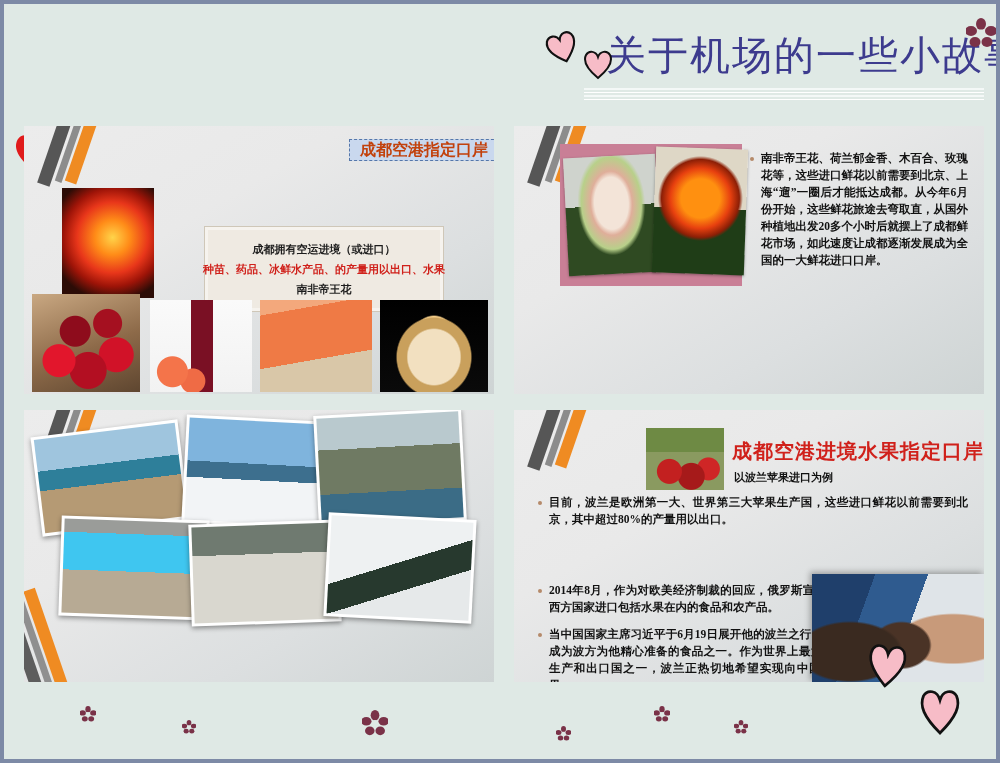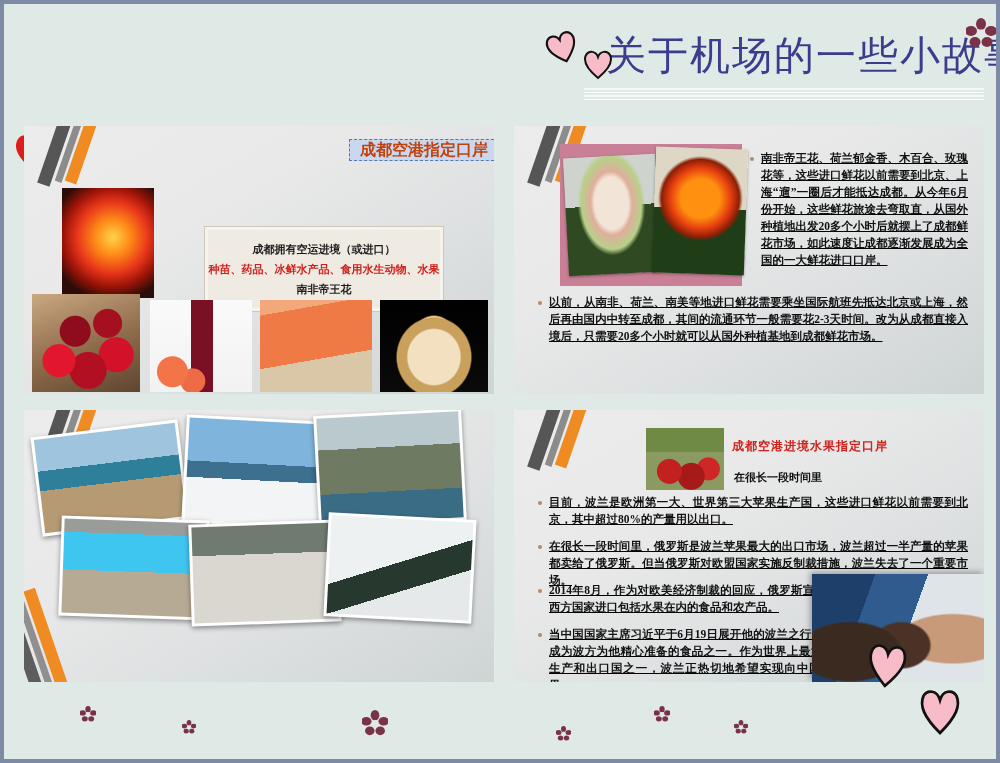--- a/index.html
+++ b/index.html
@@ -143,21 +143,21 @@
     background:
       radial-gradient(ellipse at 50% 40%, #f3e4d8 0 26%, #dfae9a 32%, #b8d08a 46%, transparent 52%),
       linear-gradient(180deg,#cfd3cd 0 42%, #2f4a22 42% 100%);
   }
   #fl-b {
     left: 140px; top: 22px; width: 92px; height: 126px; transform: rotate(2deg);
     background:
       radial-gradient(circle at 50% 40%, #ff9010 0 22%, #e7400f 34%, #8c1f06 44%, transparent 48%),
       linear-gradient(180deg,#ded7c6 0 48%, #1f3d17 48% 100%);
   }
-  .bul { position:absolute; display:flex; gap:7px;text-decoration:underline; }
+  .bul { position:absolute; display:flex; gap:7px; }
   .bul .dot {
     width: 4px; height: 4px; border-radius:50%; background:#b58a6a;
     margin-top: 7px; flex: 0 0 auto;
   }
   .bul p {
     font-size: 11.5px; line-height: 17px; color:#111; text-align: justify;
     font-family:"Liberation Serif","DejaVu Serif",serif; font-weight:bold;
   }
   #tr-b1 { left: 236px; top: 24px; width: 218px; }
   #tr-b2 { left: 24px; top: 168px; width: 430px; }
@@ -189,21 +189,21 @@
   #apple-img {
     position:absolute; left: 132px; top: 18px; width: 78px; height: 62px;
     background:
       radial-gradient(circle at 30% 70%, #c32020 0 12px, transparent 13px),
       radial-gradient(circle at 58% 78%, #a61a1a 0 13px, transparent 14px),
       radial-gradient(circle at 80% 66%, #cf2626 0 11px, transparent 12px),
       linear-gradient(180deg,#6e8a44 0 38%, #8a9a60 38% 100%);
   }
   .br-head {
     position:absolute; left: 218px; top: 28px;
-    font-size: 12px; font-weight:bold; color:#d0211b; letter-spacing:1px;
+    font-size: 20px; font-weight:bold; color:#d0211b; letter-spacing:1px;
   }
   .br-sub {
     position:absolute; left: 220px; top: 60px;
     font-size: 11px; font-weight:bold; color:#111;
   }
   #br-b1 { left: 24px; top: 84px; width: 430px; }
   #br-b2 { left: 24px; top: 128px; width: 430px; }
   #br-b3 { left: 24px; top: 172px; width: 430px; }
   #br-b4 { left: 24px; top: 216px; width: 320px; }
   #gov-img {
@@ -273,21 +273,21 @@
     <div class="corner">
       <span class="bar g1"></span>
         <span class="bar g2"></span>
         <span class="bar o1"></span>
     </div>
 
     <div class="tag-box">成都空港指定口岸</div>
 
     <div class="cream-box">
       <div>成都拥有空运进境（或进口）</div>
-      <div class="red">种苗、药品、冰鲜水产品、食用水生动物、水果</div>
+      <div class="red">种苗、药品、冰鲜水产品、的产量用以出口、水果</div>
       <div>南非帝王花</div>
     </div>
 
     <div class="ph" id="img-flower"></div>
   </div>
 
   <div class="ph" id="img-cherry"></div>
   <div class="ph" id="img-juice"></div>
   <div class="ph" id="img-salmon"></div>
   <div class="ph" id="img-shrimp"></div>
@@ -300,24 +300,20 @@
     </div>
 
     <div class="pinkbg"></div>
     <div class="flowerphoto" id="fl-a"></div>
     <div class="flowerphoto" id="fl-b"></div>
 
     <div class="bul" id="tr-b1">
       <span class="dot"></span>
       <p>南非帝王花、荷兰郁金香、木百合、玫瑰花等，这些进口鲜花以前需要到北京、上海“遛”一圈后才能抵达成都。从今年6月份开始，这些鲜花旅途去弯取直，从国外种植地出发20多个小时后就摆上了成都鲜花市场，如此速度让成都逐渐发展成为全国的一大鲜花进口口岸。</p>
     </div>
-    <div class="bul" id="tr-b2">
-      <span class="dot"></span>
-      <p>以前，从南非、荷兰、南美等地进口鲜花需要乘坐国际航班先抵达北京或上海，然后再由国内中转至成都，其间的流通环节一般需要花2-3天时间。改为从成都直接入境后，只需要20多个小时就可以从国外种植基地到成都鲜花市场。</p>
-    </div>
   </div>
 
   <div class="panel" id="panel-bl">
     <div class="corner">
       <span class="bar g1"></span>
         <span class="bar g2"></span>
         <span class="bar o1"></span>
     </div>
     <div class="corner-bl">
       <span class="b gg1"></span>
@@ -348,30 +344,26 @@
 
   <div class="panel" id="panel-br">
     <div class="corner">
       <span class="bar g1"></span>
         <span class="bar g2"></span>
         <span class="bar o1"></span>
     </div>
 
     <div id="apple-img"></div>
     <div class="br-head">成都空港进境水果指定口岸</div>
-    <div class="br-sub">在很长一段时间里</div>
+    <div class="br-sub">以波兰苹果进口为例</div>
 
     <div class="bul" id="br-b1">
       <span class="dot"></span>
       <p>目前，波兰是欧洲第一大、世界第三大苹果生产国，这些进口鲜花以前需要到北京，其中超过80%的产量用以出口。</p>
     </div>
-    <div class="bul" id="br-b2">
-      <span class="dot"></span>
-      <p>在很长一段时间里，俄罗斯是波兰苹果最大的出口市场，波兰超过一半产量的苹果都卖给了俄罗斯。但当俄罗斯对欧盟国家实施反制裁措施，波兰失去了一个重要市场。</p>
-    </div>
     <div class="bul" id="br-b3">
       <span class="dot"></span>
       <p>2014年8月，作为对欧美经济制裁的回应，俄罗斯宣布停止或限制从欧盟、美国等西方国家进口包括水果在内的食品和农产品。</p>
     </div>
     <div class="bul" id="br-b4">
       <span class="dot"></span>
       <p>当中国国家主席习近平于6月19日展开他的波兰之行时，苹果成为波方为他精心准备的食品之一。作为世界上最大的苹果生产和出口国之一，波兰正热切地希望实现向中国出口苹果。</p>
     </div>
 
     <div id="gov-img"></div>

